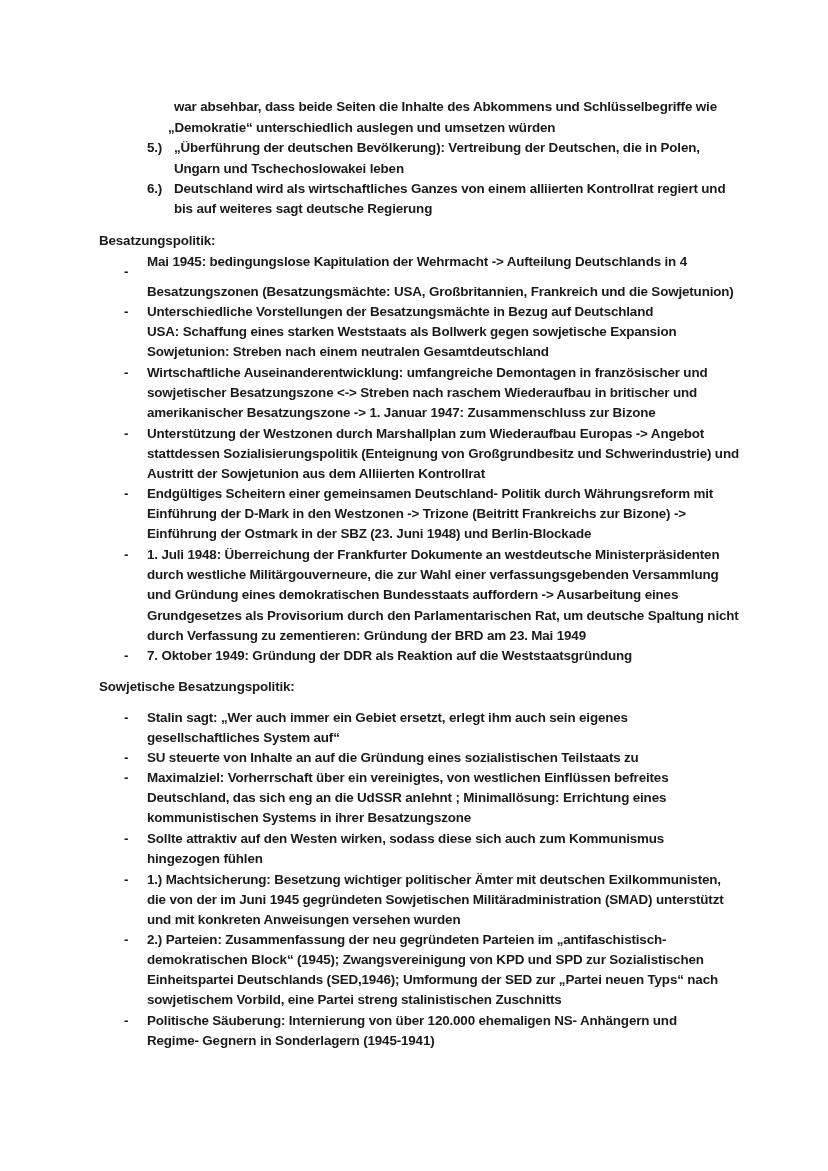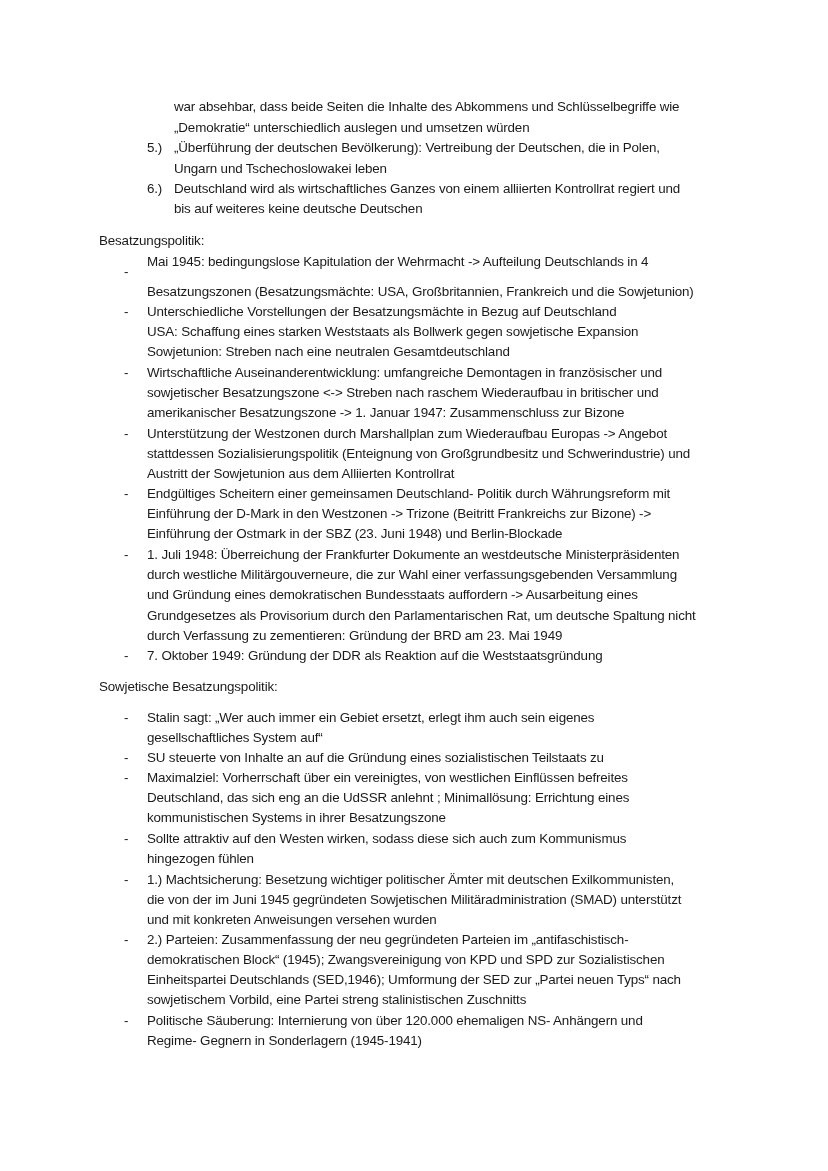--- a/index.html
+++ b/index.html
@@ -1,57 +1,57 @@
 <!DOCTYPE html>
 <html><head>
 <meta charset="utf-8">
 <style>
   html, body { margin: 0; padding: 0; background: #ffffff; }
   body { width: 828px; height: 1171px; position: relative; overflow: hidden;
          font-family: "Liberation Sans", "DejaVu Sans", sans-serif; color: #1a1a1a; }
-  .page { position: absolute; left: 0; top: 0; width: 828px; height: 1171px; }
+  .page { position: absolute; left: 0; top: 0; width: 828px; height: 1171px; font-weight: bold; }
   .line { position: absolute; font-size: 13.4px; line-height: 20px; white-space: nowrap; letter-spacing: -0.15px; }
   .heading { left: 99px; text-align: right; }
   .dash { position: absolute; left: 124px; }
   .txt { position: absolute; left: 147px; }
 </style>
 </head>
 <body>
 
 <div class="page">
 
   <div>
     <div class="line" style="top:97px;left:174px">war absehbar, dass beide Seiten die Inhalte des Abkommens und Schlüsselbegriffe wie</div>
-    <div class="line" style="top:118px;left:174px">„Demokratie“ unterschiedlich auslegen und umsetzen würden</div>
+    <div class="line" style="top:118px;left:168px">„Demokratie“ unterschiedlich auslegen und umsetzen würden</div>
 
     <div>
       <div class="line" style="top:138px;left:147px">5.)</div>
       <div class="line" style="top:138px;left:174px">„Überführung der deutschen Bevölkerung): Vertreibung der Deutschen, die in Polen,</div>
       <div class="line" style="top:159px;left:174px">Ungarn und Tschechoslowakei leben</div>
     </div>
     <div>
       <div class="line" style="top:179px;left:147px">6.)</div>
       <div class="line" style="top:179px;left:174px">Deutschland wird als wirtschaftliches Ganzes von einem alliierten Kontrollrat regiert und</div>
-      <div class="line" style="top:199px;left:174px">bis auf weiteres keine deutsche Deutschen</div>
+      <div class="line" style="top:199px;left:174px">bis auf weiteres sagt deutsche Regierung</div>
     </div>
   </div>
 
   <div>
     <div class="line heading" style="top:231px">Besatzungspolitik:</div>
 
     <div>
       <div class="line dash" style="top:262px">-</div>
       <div class="line txt" style="top:252px">Mai 1945: bedingungslose Kapitulation der Wehrmacht -&gt; Aufteilung Deutschlands in 4</div>
       <div class="line txt" style="top:282px">Besatzungszonen (Besatzungsmächte: USA, Großbritannien, Frankreich und die Sowjetunion)</div>
     </div>
     <div>
       <div class="line dash" style="top:302px">-</div>
       <div class="line txt" style="top:302px">Unterschiedliche Vorstellungen der Besatzungsmächte in Bezug auf Deutschland</div>
       <div class="line txt" style="top:322px">USA: Schaffung eines starken Weststaats als Bollwerk gegen sowjetische Expansion</div>
-      <div class="line txt" style="top:342px">Sowjetunion: Streben nach eine neutralen Gesamtdeutschland</div>
+      <div class="line txt" style="top:342px">Sowjetunion: Streben nach einem neutralen Gesamtdeutschland</div>
     </div>
     <div>
       <div class="line dash" style="top:363px">-</div>
       <div class="line txt" style="top:363px">Wirtschaftliche Auseinanderentwicklung: umfangreiche Demontagen in französischer und</div>
       <div class="line txt" style="top:383px">sowjetischer Besatzungszone &lt;-&gt; Streben nach raschem Wiederaufbau in britischer und</div>
       <div class="line txt" style="top:403px">amerikanischer Besatzungszone -&gt; 1. Januar 1947: Zusammenschluss zur Bizone</div>
     </div>
     <div>
       <div class="line dash" style="top:424px">-</div>
       <div class="line txt" style="top:424px">Unterstützung der Westzonen durch Marshallplan zum Wiederaufbau Europas -&gt; Angebot</div>

